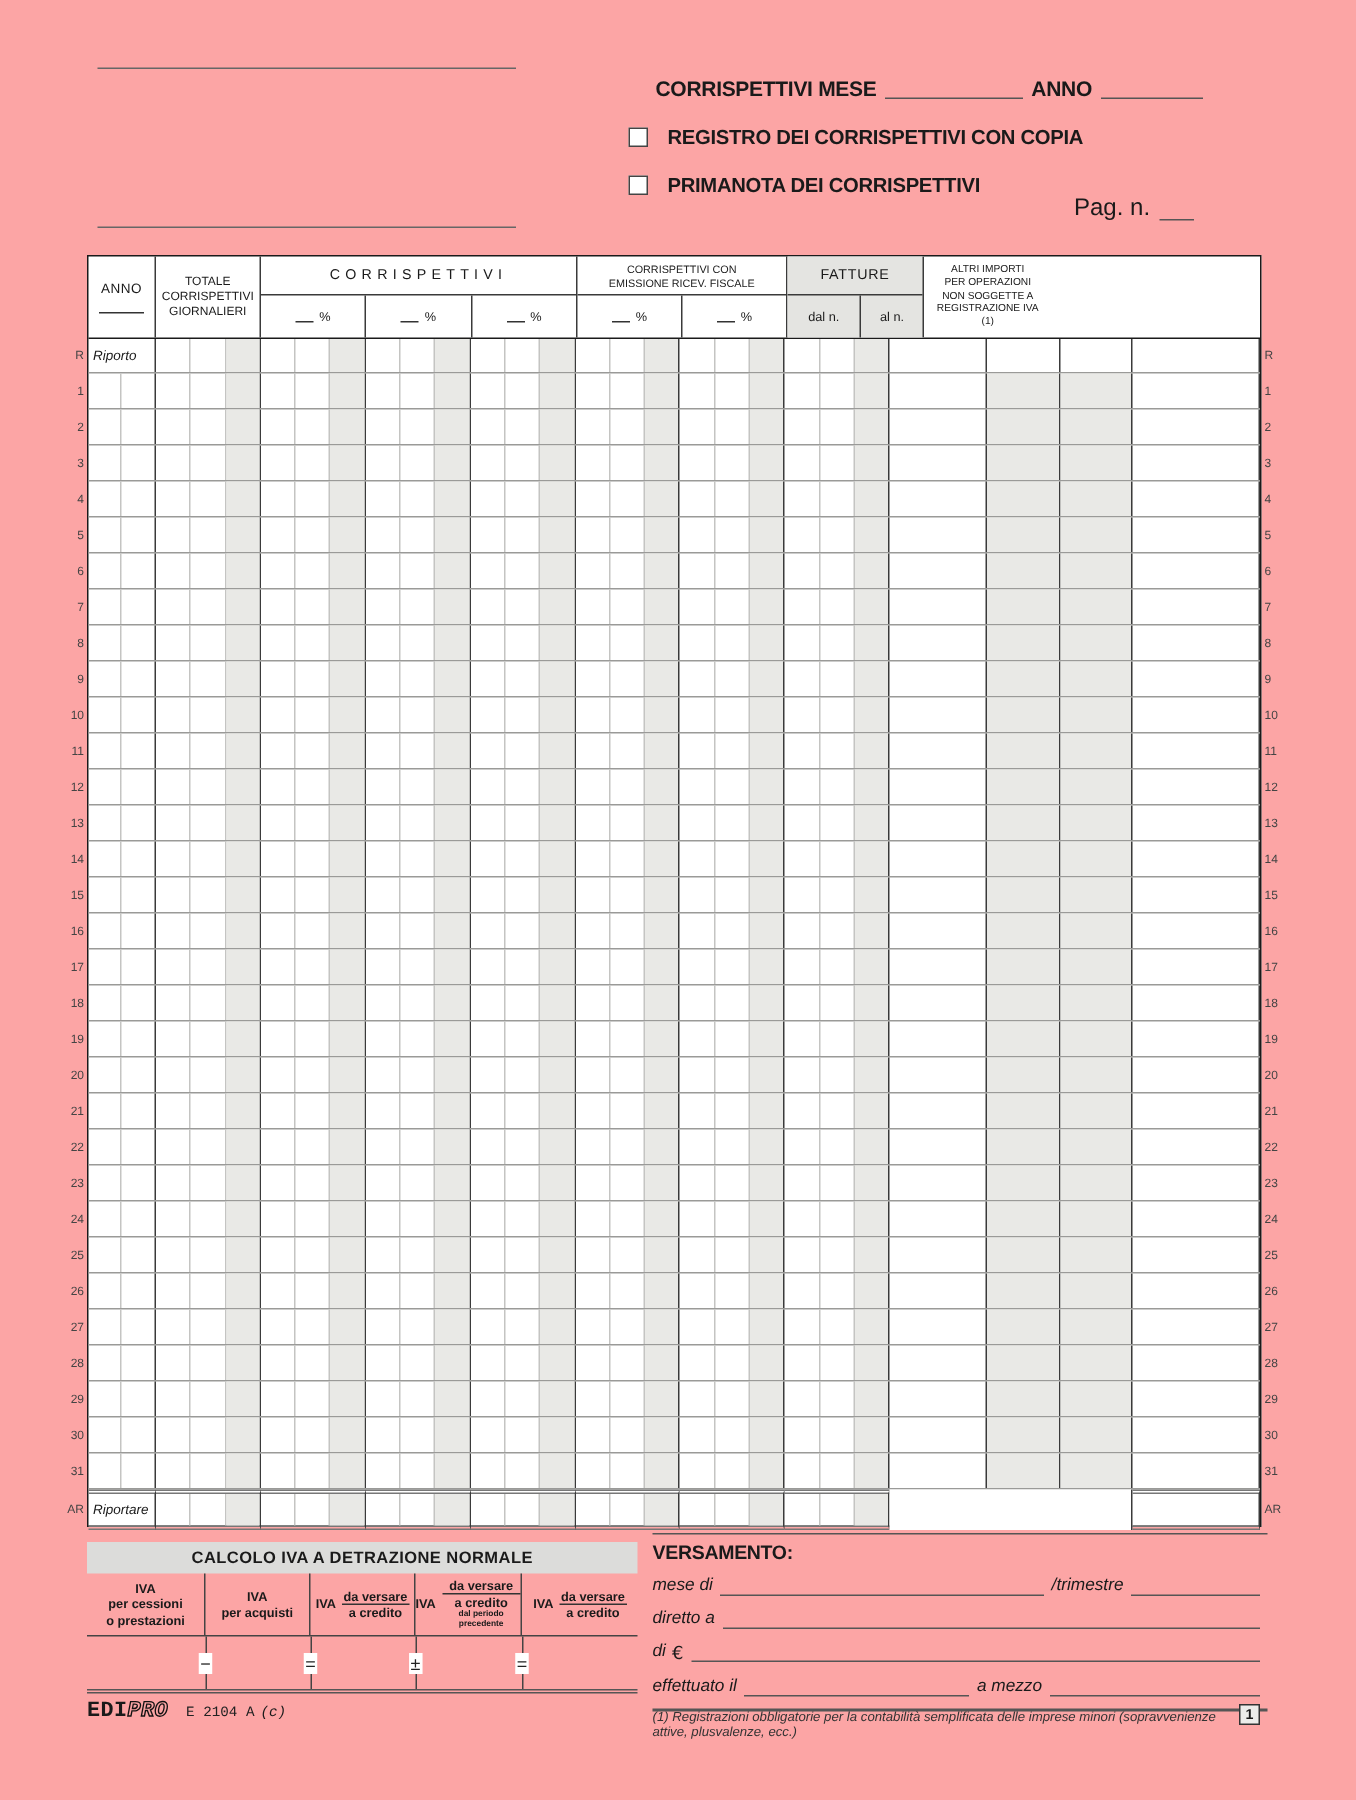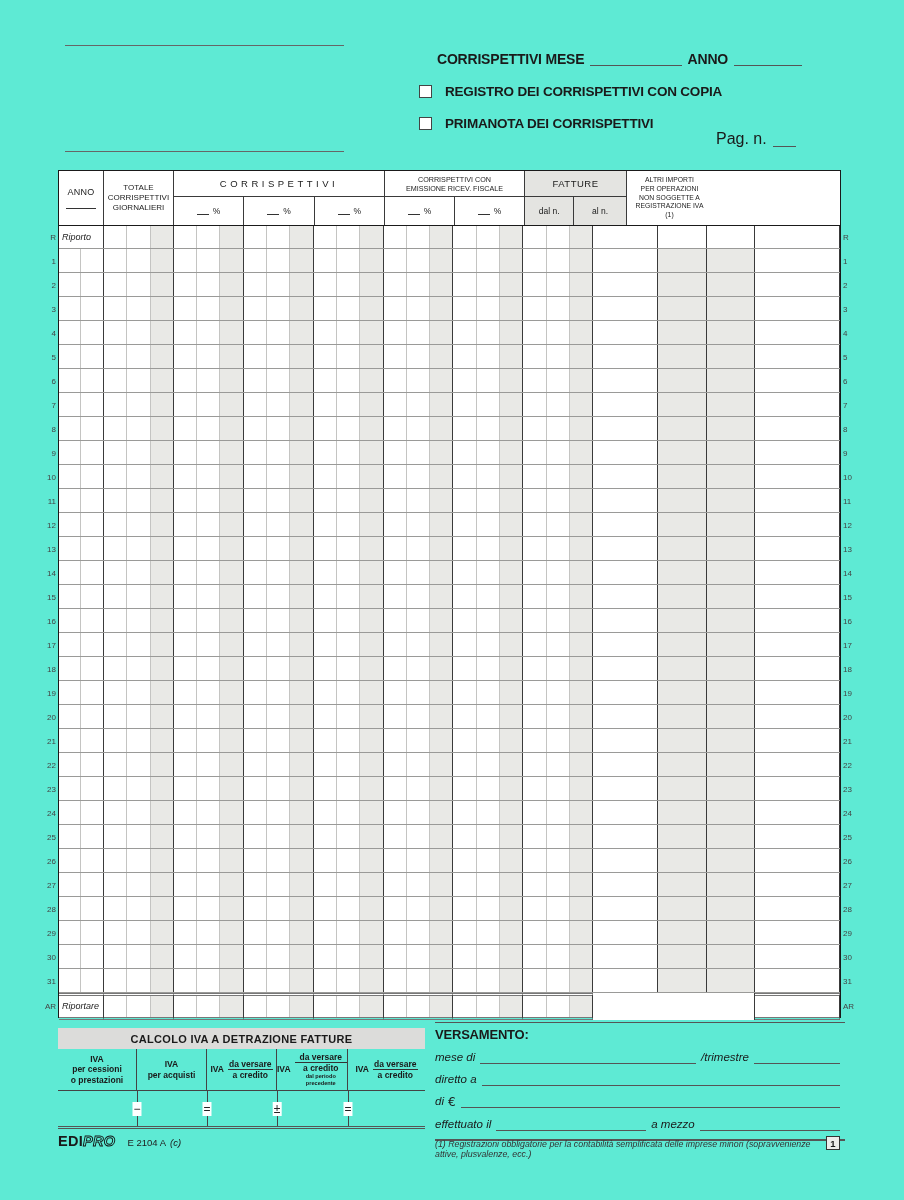--- a/index.html
+++ b/index.html
@@ -1,18 +1,18 @@
 <!DOCTYPE html>
 <html><head>
 <meta charset="utf-8">
 <style>
   * { box-sizing: border-box; margin: 0; padding: 0; }
   html,body { background:#fff; }
   body { font-family: "Liberation Sans", sans-serif; color:#1a1a1a; }
-  #page { position:relative; width:904px; height:1200px; background:#5eead4; overflow:hidden; }
+  #page { position:relative; width:904px; height:1200px; background:#fca5a5; overflow:hidden; }
 
   .hline { position:absolute; border-top:1.5px solid #666; }
 
   
   .title-row { position:absolute; left:437px; top:51px; width:365px; display:flex; align-items:flex-end; }
   .title-row .t { font-size:14px; font-weight:700; letter-spacing:-0.2px; white-space:nowrap; }
   .fill { flex:1; border-bottom:1px solid #555; height:12px; margin:0 6px 1px 6px; }
   .fillw { border-bottom:1px solid #555; height:12px; margin:0 0 1px 6px; }
 
   .cb-row { position:absolute; left:419px; display:flex; align-items:center; }
@@ -35,21 +35,21 @@
   .h-group { }
   .h-gtop { border-bottom:1px solid #3a3a3a; display:flex; align-items:center; justify-content:center; height:26px; text-align:center; }
   .h-subs { display:flex; flex:1; }
   .h-sub { display:flex; align-items:center; justify-content:center; border-right:1px solid #3a3a3a; font-size:8.5px; }
   .h-sub:last-child { border-right:none; }
   .g-corr { width:211px; }
   .g-corr .h-gtop { font-size:9.5px; letter-spacing:3.5px; }
   .g-emis { width:140px; }
   .g-emis .h-gtop, .g-oper .h-gtop { font-size:7.2px; line-height:1.25; }
   .g-oper { width:135px; }
-  .g-fatt { width:102px; background:#e4e4e1; }
+  .g-fatt { width:91px; background:#e4e4e1; }
   .g-fatt .h-gtop { font-size:9.5px; letter-spacing:0.5px; }
   .h-altri { width:85px; align-items:center; justify-content:center; font-size:6.8px; line-height:1.3; text-align:center; }
   .pct-blank { display:inline-block; width:12px; border-bottom:1px solid #333; height:7px; margin-right:4px; }
 
   
   .g-row { position:relative; display:flex; height:24px; border-bottom:1px solid #9a9a98; }
   .g-row.r-row { height:23px; }
   .g-row.ar { height:26.5px; border-bottom:none; }
   .cell { height:100%; border-right:1px solid #3a3a3a; position:relative; }
   .cell:last-child { border-right:none; }
@@ -88,21 +88,21 @@
   
   #vers { position:absolute; left:435px; top:1022px; width:410px; border-top:1.5px solid #555; border-bottom:2px solid #555; padding:4px 0 8px 0; }
   #vers .vtitle { font-size:13px; font-weight:700; letter-spacing:-0.2px; }
   #vers .vrow { display:flex; align-items:flex-start; margin-top:9px; font-size:11.5px; font-style:italic; }
   #vers .wline { flex:1; border-bottom:1px solid #555; height:13px; margin:0 5px; }
   #vers .wline.w86 { flex:0 0 86px; }
   #vers .wline.w150 { flex:0 0 150px; }
   #vers .euro { font-style:normal; font-size:12px; margin-left:4px; font-family:"DejaVu Sans", sans-serif; }
 
   
-  #logo { position:absolute; left:58px; top:1133px; display:flex; align-items:baseline; }
+  #logo { position:absolute; left:58px; top:1133px; display:flex; align-items:baseline;font-family:Liberation Mono, monospace; }
   #logo .edi { font-size:14.5px; font-weight:700; letter-spacing:0.3px; }
   #logo .pro { font-size:14.5px; font-style:italic; font-weight:700; color:transparent; -webkit-text-stroke:0.9px #111; letter-spacing:0.3px; }
   #logo .code { font-size:9.5px; margin-left:12px; color:#222; }
   #logo .cc { font-size:9.5px; font-style:italic; margin-left:4px; }
   #note { position:absolute; left:435px; top:1139px; width:378px; font-size:8.8px; font-style:italic; color:#333; }
   #pagebox { position:absolute; left:826px; top:1136px; width:14px; height:14px; border:1px solid #333; background:#ececea; display:flex; align-items:center; justify-content:center; font-size:9.5px; font-weight:700; }
 </style>
 </head>
 <body>
 
@@ -1641,21 +1641,21 @@
             <div class="sub"></div>
           </div>
           <div class="cell c-merged"></div>
           <div class="cell c-altri"></div>
           <div class="lbl lbl-r">AR</div>
         </div>
       </div>
   </div>
 
   <div id="calc">
-    <div class="bar">CALCOLO IVA A DETRAZIONE FATTURE</div>
+    <div class="bar">CALCOLO IVA A DETRAZIONE NORMALE</div>
     <div class="labels">
       <div class="lcol lc1">
         <span>IVA</span>
           <span>per cessioni</span>
           <span>o prestazioni</span>
       </div>
       <div class="lcol lc2">
         <span>IVA</span>
           <span>per acquisti</span>
       </div>

